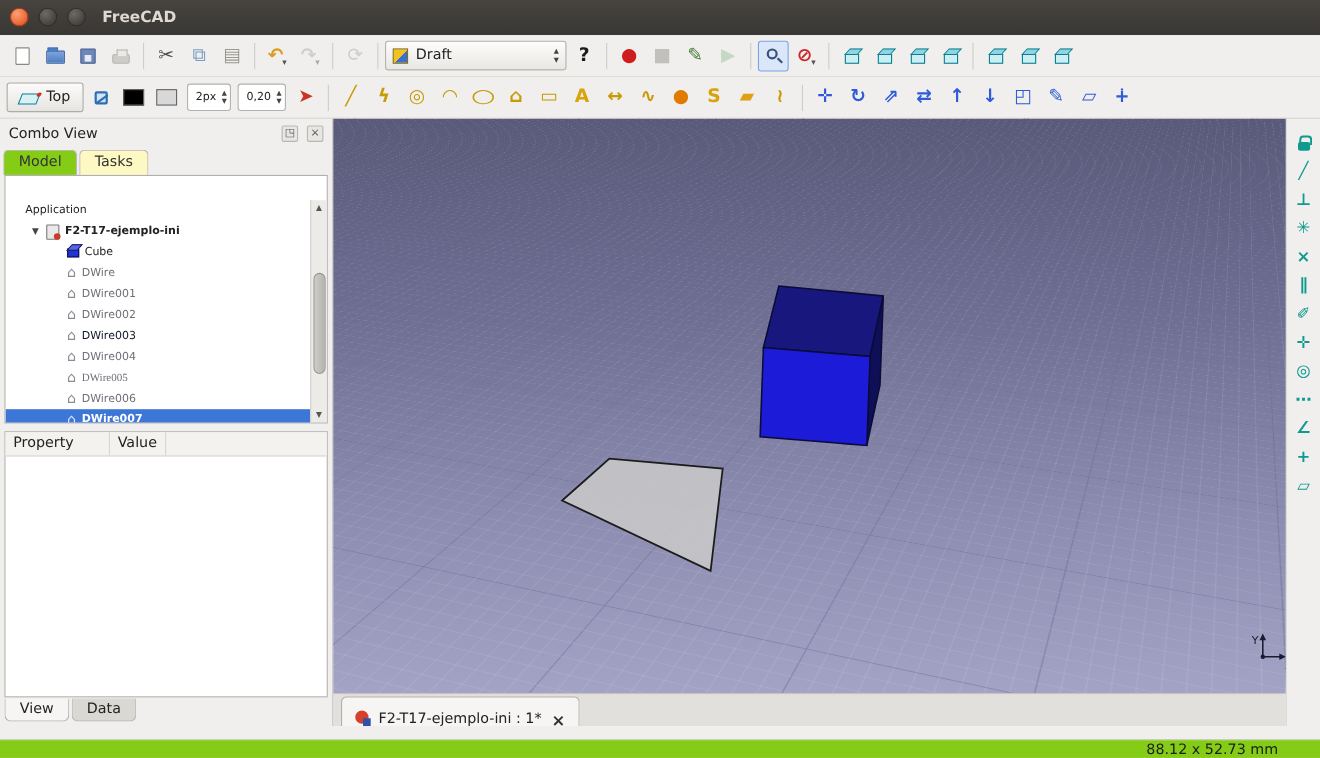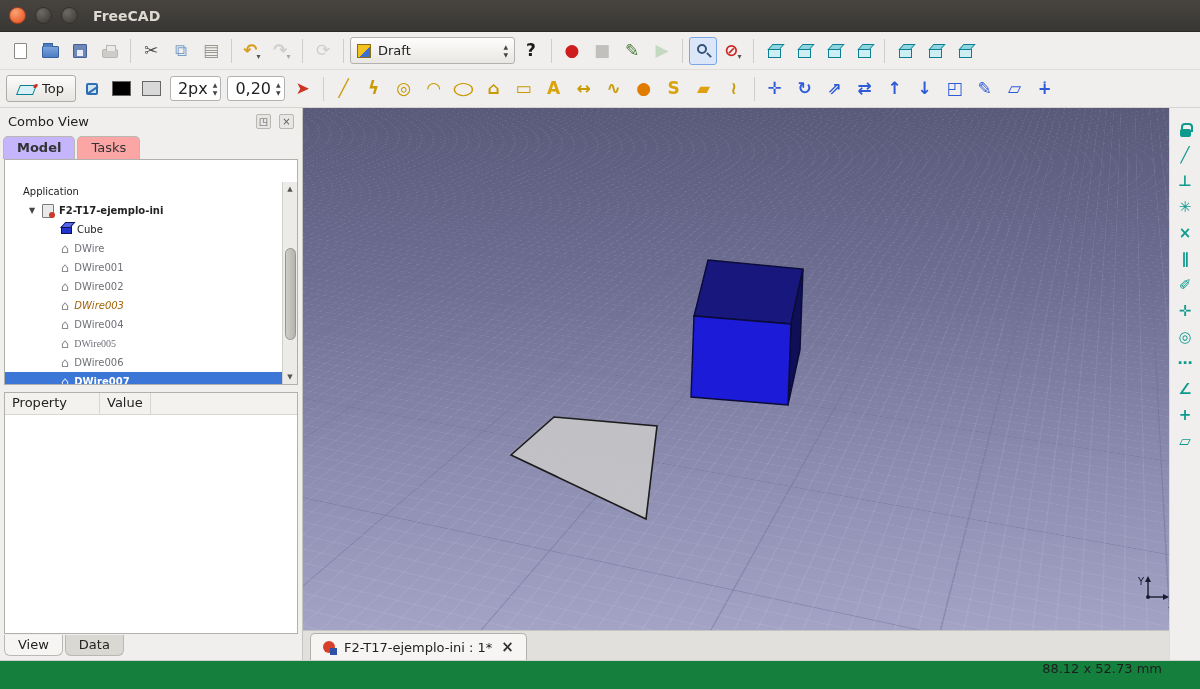--- a/index.html
+++ b/index.html
@@ -24,21 +24,21 @@
   .tbicon.active{border:1px solid #7aa6e8;background:#dbe7f8}
   .caret{font-size:8px;color:#555;align-self:flex-end;margin:0 0 4px -1px}
   .tbsep{width:1px;height:24px;background:#cfcdc8;margin:0 4px;flex:0 0 auto}
   .combo{display:flex;align-items:center;gap:7px;height:27px;border:1px solid #b4b2ae;background:linear-gradient(#fefdfc,#e9e7e3);border-radius:3px;padding:0 6px;min-width:165px}
   .combo-value{font-size:13px;color:#222}
   .updown{margin-left:auto;display:flex;flex-direction:column;font-size:6px;color:#444;line-height:1.3}
   .tb-button{display:flex;align-items:center;gap:7px;height:27px;padding:0 11px;border:1px solid #aeaca8;border-radius:3px;background:linear-gradient(#fcfbfa,#e7e5e1)}
   .tb-button-label{font-size:13px}
   .swatch{width:19px;height:15px;border:1px solid #666}
   .spinbox{display:flex;align-items:center;height:25px;border:1px solid #b4b2ae;background:#fff;border-radius:3px;padding:0 3px 0 7px;margin:0 2px}
-  .spin-value{font-size:16px}
+  .spin-value{font-size:10px}
   .spinbox .updown{margin-left:5px}
 
   
   .csi{display:inline-block;position:relative}
   .csi-page{width:13px;height:16px;background:#fff;border:1px solid #8a8884;border-radius:1px}
   .csi-folder{width:17px;height:12px;background:linear-gradient(#7da3dc,#4d7ec2);border:1px solid #36619e;border-radius:1px;margin-top:3px}
   .csi-folder::before{content:"";position:absolute;left:0;top:-4px;width:8px;height:3px;background:#4d7ec2;border:1px solid #36619e;border-bottom:none;border-radius:1px 1px 0 0}
   .csi-floppy{width:14px;height:14px;background:#6d87b8;border:1px solid #44608f;border-radius:1px}
   .csi-floppy::after{content:"";position:absolute;left:3px;bottom:1px;width:6px;height:6px;background:#e8ecf4}
   .csi-printer{width:16px;height:9px;background:#a5a39e;border:1px solid #76746f;border-radius:2px;margin-top:5px}
@@ -60,22 +60,22 @@
   .csi-fclogo::after{content:"";position:absolute;right:-2px;bottom:-2px;width:7px;height:7px;background:#2c53a8}
   .csi-constr{width:12px;height:12px;border:2px solid #2e6fb2;border-radius:2px;background:#cfe4f5}
   .csi-constr::after{content:"";position:absolute;left:-1px;top:4px;width:12px;height:2px;background:#2e6fb2;transform:rotate(-35deg)}
 
   
   .combo-view{position:absolute;left:0;top:108px;width:303px;bottom:29px;background:#f0efed;border-right:1px solid #c6c4bf;display:flex;flex-direction:column}
   .cv-header{height:26px;display:flex;align-items:center;padding:0 8px;font-size:13px}
   .cv-btns{margin-left:auto;display:flex;gap:8px;color:#5a5a66;font-size:12px}
   .cvbtn{width:15px;height:15px;display:flex;align-items:center;justify-content:center;border:1px solid #b9b7b2;border-radius:2px;background:#e8e6e2;font-size:10px}
   .cv-tabs{display:flex;padding:2px 3px 0;gap:2px}
-  .cv-tab{padding:3px 13px 4px;border:1px solid #bab8b3;border-bottom:none;border-radius:5px 5px 0 0;background:#fca5a5;font-size:13px;color:#333}
-  .cv-tab.active{background:#c4b5fd;font-weight:bold}
+  .cv-tab{padding:3px 13px 4px;border:1px solid #bab8b3;border-bottom:none;border-radius:5px 5px 0 0;background:#fef9c3;font-size:13px;color:#333}
+  .cv-tab.active{background:#84cc16;font-weight:normal}
   .tree-wrap{margin:0 4px;background:#fff;border:1px solid #b2b0ac;height:226px;position:relative;overflow:hidden}
   .tree-header{height:22px;border-bottom:1px solid #d8d6d2;display:flex;align-items:center;background:#fbfaf8}
   .tree-header-cell{width:172px;padding:0 6px;border-right:1px solid #d8d6d2;font-size:13px}
   .tree-rows{position:absolute;left:0;right:15px;top:22px;bottom:0;overflow:hidden}
   .tree-row{display:flex;align-items:center;height:19px;padding-left:5px;white-space:nowrap}
   .tree-row.selected{background:#3c76d6;color:#fff}
   .tree-row .expander{width:13px;font-size:8px;color:#444;flex:0 0 auto}
   .tree-row .ticon{margin:0 5px 0 0;flex:0 0 auto}
   .wire-glyph{color:#8a8c94;font-size:13px}
   .tree-row.selected .wire-glyph{color:#dfe8ff}
@@ -98,30 +98,30 @@
       linear-gradient(rgba(235,238,250,0.10) 1px, transparent 1px),
       linear-gradient(90deg, rgba(235,238,250,0.10) 1px, transparent 1px),
       linear-gradient(rgba(62,66,110,0.38) 1px, transparent 1px),
       linear-gradient(90deg, rgba(62,66,110,0.38) 1px, transparent 1px);
     background-size:16px 16px,16px 16px,160px 160px,160px 160px;
     transform:perspective(1000px) rotateX(61deg) rotateZ(19deg)}
   .vp-svg{position:absolute;left:0;top:0}
 
   
   .mdi-strip{position:absolute;left:303px;right:31px;top:630px;height:30px;background:#e2e0dc;border-top:1px solid #c6c4bf;display:flex;align-items:flex-end;padding-left:7px}
-  .mdi-tab{display:flex;align-items:center;gap:9px;background:#f6f5f3;border:1px solid #b2b0ac;border-bottom:none;border-radius:5px 5px 0 0;height:27px;padding:12px 12px;font-size:13px}
+  .mdi-tab{display:flex;gap:9px;background:#f6f5f3;border:1px solid #b2b0ac;border-bottom:none;border-radius:5px 5px 0 0;height:27px;padding:12px 12px;font-size:13px}
   .mdi-close{font-size:15px;font-weight:bold;color:#333}
 
   
   .snapbar{position:absolute;right:0;top:108px;width:31px;bottom:29px;background:#f0efed;border-left:1px solid #dddbd6;display:flex;flex-direction:column;align-items:center;padding-top:10px;gap:3px}
   .snapbtn{width:26px;height:23px;display:flex;align-items:center;justify-content:center;border-radius:3px}
   .snapbtn .glyph{display:inline-block;font-size:15px;line-height:1}
 
   
-  .statusbar{position:absolute;left:0;right:0;bottom:0;height:29px;background:#15803d;border-top:1px solid #d2d0cb;display:flex;align-items:flex-start}
+  .statusbar{position:absolute;left:0;right:0;bottom:0;height:17px;background:#84cc16;border-top:1px solid #d2d0cb;display:flex;align-items:flex-end}
   .status-right{margin-left:auto;margin-right:38px;font-size:13px;color:#1d1d1d}
 </style>
 </head>
 <body>
 
 <div class="window">
 
   <div class="titlebar">
     <span class="winbtn close"></span>
     <span class="winbtn minmax"></span>
@@ -375,21 +375,21 @@
           <div class="tree-row">
             <span style="width: 38px; flex: 0 0 auto;"></span>
             <span class="expander"></span>
             <span class="ticon wire-glyph">⌂</span>
             <span class="tlabel" style="color: rgb(110, 112, 119);">DWire002</span>
           </div>
           <div class="tree-row">
             <span style="width: 38px; flex: 0 0 auto;"></span>
             <span class="expander"></span>
             <span class="ticon wire-glyph">⌂</span>
-            <span class="tlabel" style="color: #a16207; font-style: italic;">DWire003</span>
+            <span class="tlabel" style="color: #0f172a;">DWire003</span>
           </div>
           <div class="tree-row">
             <span style="width: 38px; flex: 0 0 auto;"></span>
             <span class="expander"></span>
             <span class="ticon wire-glyph">⌂</span>
             <span class="tlabel" style="color: rgb(110, 112, 119);">DWire004</span>
           </div>
           <div class="tree-row">
             <span style="width: 38px; flex: 0 0 auto;"></span>
             <span class="expander"></span>

